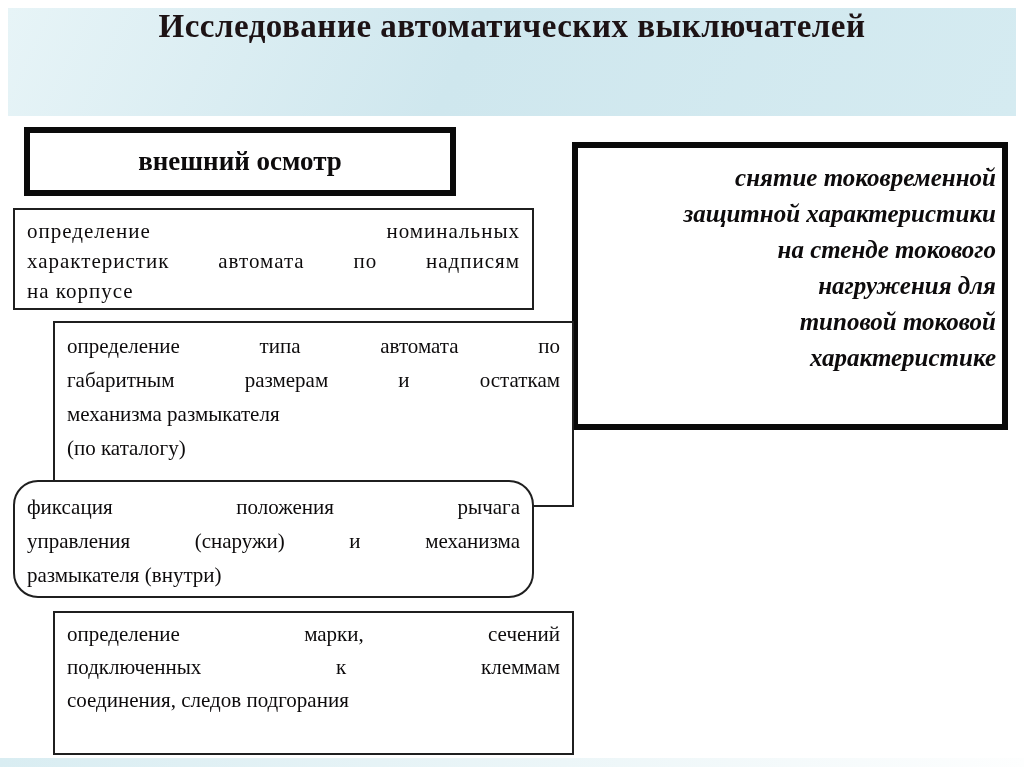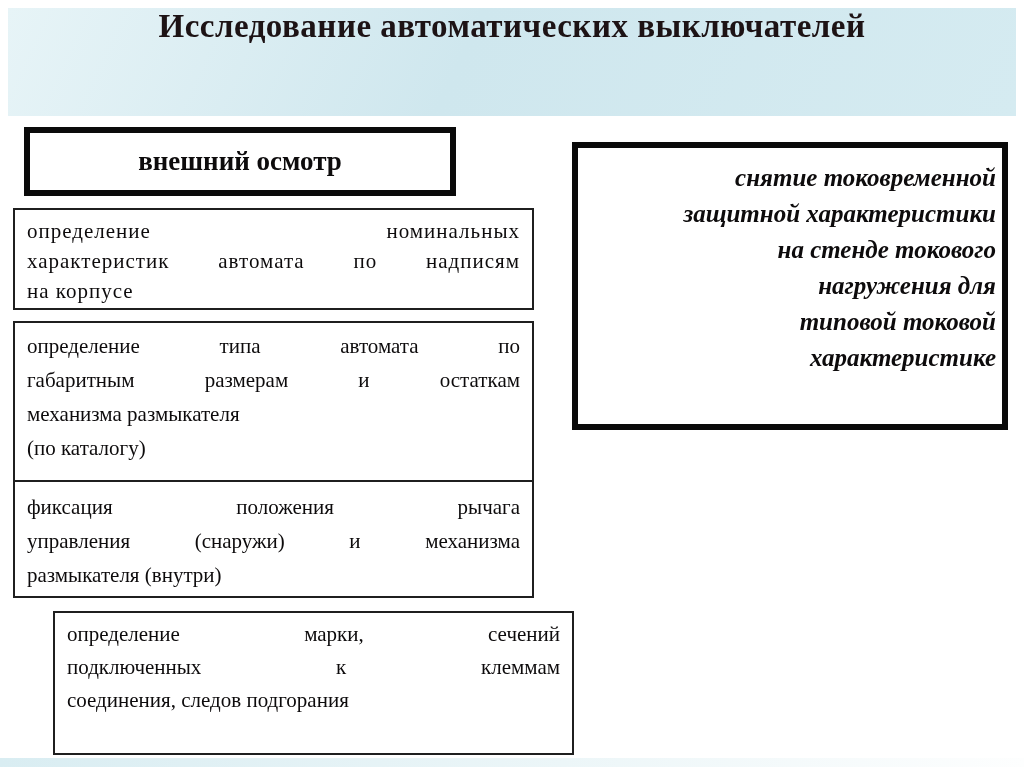--- a/index.html
+++ b/index.html
@@ -43,22 +43,22 @@
     text-align:center;
   }
 
   
   .box{
     position:absolute;left:13px;width:521px;box-sizing:border-box;
     border:2px solid var(--border-thin);background:var(--box-bg);
     padding:6px 12px;font-weight:normal;font-size:21px;color:var(--text-color);
   }
   .b2{top:208px;height:102px;line-height:30px;letter-spacing:1px;}
-  .b3{top:321px;height:186px;line-height:34px;}
-  .b4{top:480px;height:118px;line-height:34px;padding-top:8px;}
+  .b3{top:321px;height:186px;line-height:34px;margin-left:40px;}
+  .b4{top:480px;height:118px;line-height:34px;padding-top:8px;border-radius:25px;}
   .b5{top:611px;height:144px;line-height:33px;padding-top:5px;margin-left:40px;}
 
   .line{text-align:left;}
   .line.just{text-align:justify;text-align-last:justify;}
   .right-box .line{text-align:right;font-style:italic;}
 
   
   .bottom-strip{
     position:absolute;left:0;top:758px;width:1024px;height:9px;
     background:linear-gradient(to right,var(--strip-start) 0%,#ecf6f8 55%,#fdfefe 100%);

